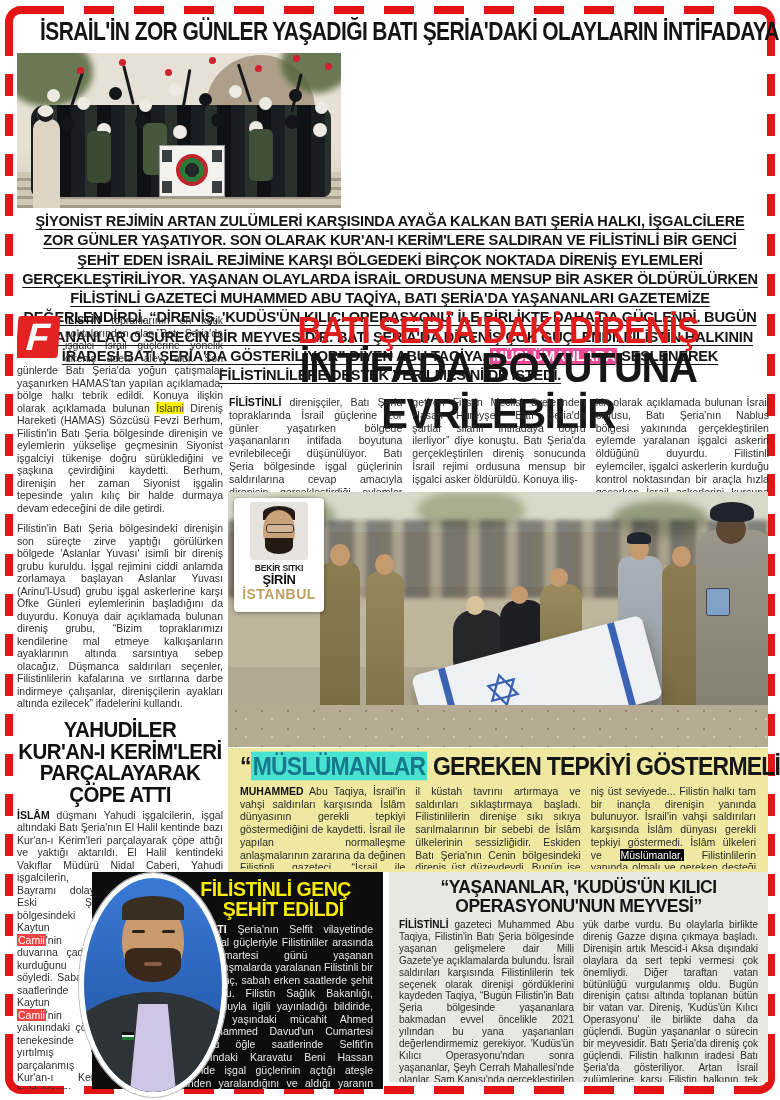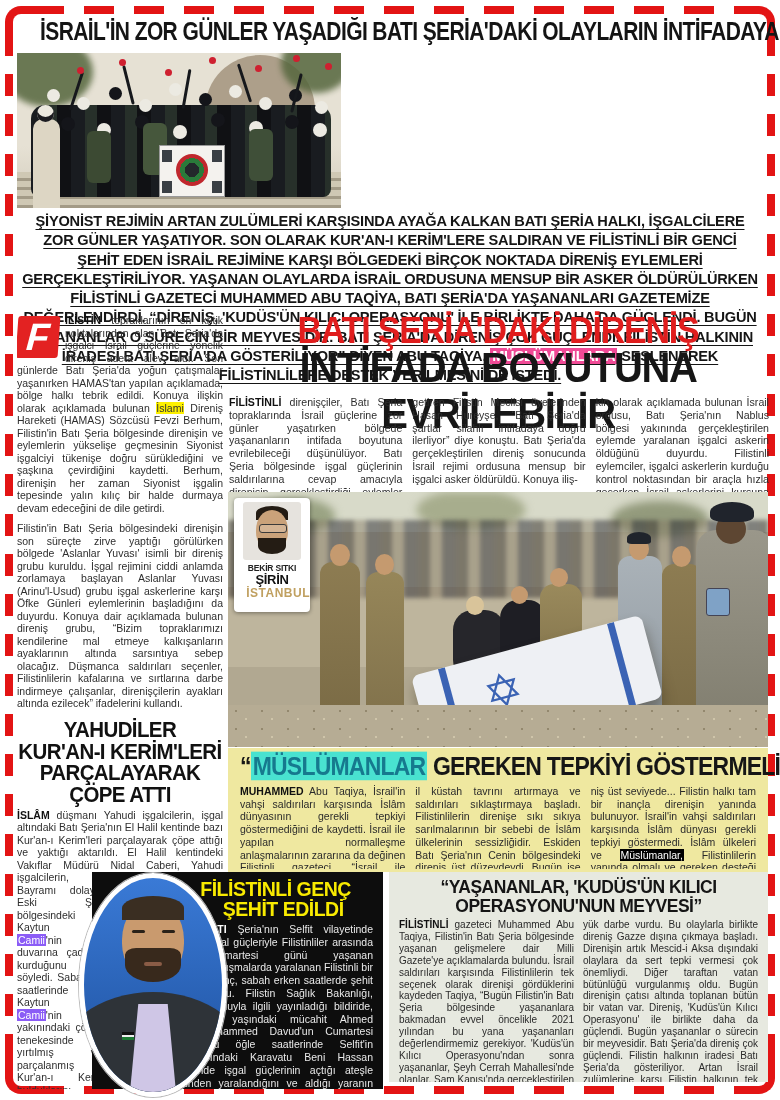--- a/index.html
+++ b/index.html
@@ -29,21 +29,21 @@
            transform:scaleY(1.14);transform-origin:center;}
 
   
   .lead{position:absolute;left:22px;top:212px;width:736px;text-align:center;
         font-size:14.6px;line-height:19.3px;font-weight:700;letter-spacing:-0.2px;color:#151515;
         text-decoration:underline;text-underline-offset:3px;}
   .hl-pink{background:#f04a96;color:#fff;padding:0 2px;}
 
   
   .hl-yellow{background:#fdf000;color:#333;}
-  .hl-green{background:#8b5cf6;color:#fff;padding:0 1px;}
+  .hl-green{background:#ef4444;color:#fff;padding:0 1px;}
   .hl-orange{background:#000000;color:#fff;padding:0 1px;}
 
   
   .col-left{position:absolute;left:17px;top:314px;width:206px;height:775px;overflow:hidden;
             font-size:10.5px;line-height:12.5px;text-align:justify;}
   .col-left p{margin:0 0 8px 0;}
   .dropcap{float:left;width:42px;height:42px;background:#e32222;color:#fff;margin:2px 6px 2px 0;
            font-size:38px;font-weight:800;font-style:italic;text-align:center;line-height:42px;
            border-radius:3px;transform:skewX(-4deg);}
   .lead-bold{font-weight:800;color:#111;}
@@ -108,30 +108,30 @@
   .coffin{position:absolute;left:190px;top:152px;width:238px;height:86px;background:#eef0f4;border-radius:8px;
           transform:rotate(-15deg);box-shadow:0 10px 14px rgba(60,50,30,.45);overflow:hidden;}
   .coffin .stripe{position:absolute;top:0;bottom:0;width:7px;background:#3b63b4;}
   .coffin .star{position:absolute;left:66px;top:8px;font-size:46px;color:#3b63b4;line-height:60px;}
   .fp-gravel{position:absolute;left:0;right:0;bottom:0;height:42px;background:#b6ac94;
       background-image:radial-gradient(2px 2px at 8px 6px,#93886e 50%,transparent 51%),
                        radial-gradient(2px 2px at 18px 14px,#cfc5aa 50%,transparent 51%);
       background-size:26px 18px;}
 
   
-  .byline{position:absolute;left:6px;top:6px;width:76px;height:114px;background:#fff;border-radius:4px;
+  .byline{position:absolute;left:6px;top:6px;width:90px;height:114px;background:#fff;border-radius:4px;
           box-shadow:0 1px 4px rgba(0,0,0,.4);text-align:center;padding-top:4px;box-sizing:border-box;}
   .by-photo{position:relative;width:58px;height:58px;margin:0 auto;background:#e6e3de;border-radius:3px;overflow:hidden;}
   .by-head{position:absolute;left:13px;top:8px;width:32px;height:40px;border-radius:50% 50% 45% 45%;background:#caa27a;}
   .by-hair{position:absolute;left:13px;top:4px;width:32px;height:14px;border-radius:50% 50% 0 0;background:#241c14;}
   .by-glasses{position:absolute;left:16px;top:22px;width:26px;height:7px;border:1.5px solid #3a3a3a;border-radius:3px;background:rgba(255,255,255,.2);}
   .by-beard{position:absolute;left:15px;top:36px;width:28px;height:16px;border-radius:0 0 50% 50%;background:#241c14;}
   .by-n1{font-size:8.5px;font-weight:800;color:#222;margin-top:3px;letter-spacing:-0.2px;}
   .by-n2{font-size:13px;font-weight:800;color:#111;letter-spacing:-0.3px;line-height:13px;}
-  .by-city{font-size:12px;font-weight:800;color:#c0a060;letter-spacing:.5px;text-align:right;}
+  .by-city{font-size:14px;font-weight:800;color:#c0a060;letter-spacing:.5px;}
 
   
   .yellow-box{position:absolute;left:228px;top:748px;width:540px;height:124px;background:#efe8a0;
               box-sizing:border-box;padding:5px 12px;}
   .yb-head{text-align:center;font-size:23px;font-weight:800;color:#161616;letter-spacing:-0.8px;
            transform:scaleY(1.1);margin-bottom:5px;white-space:nowrap;}
   .hl-teal{background:#49e2d0;color:#16798e;padding:0 2px;}
   .yb-cols{display:flex;gap:10px;font-size:10.5px;line-height:12.7px;text-align:justify;color:#2a2a2a;overflow:hidden;height:84px;}
   .yb-cols .yc{flex:1;}
 

